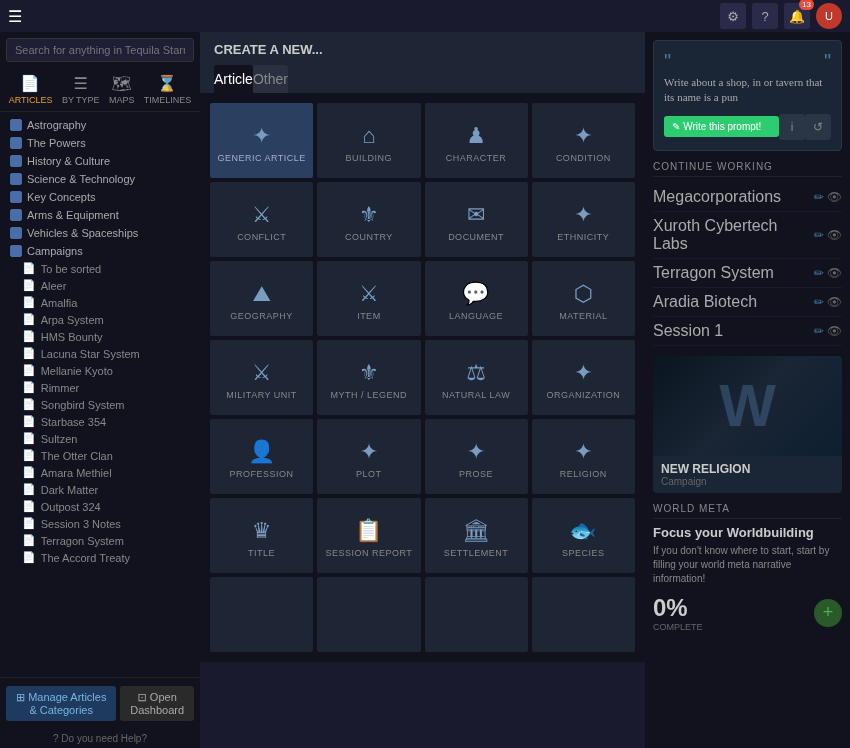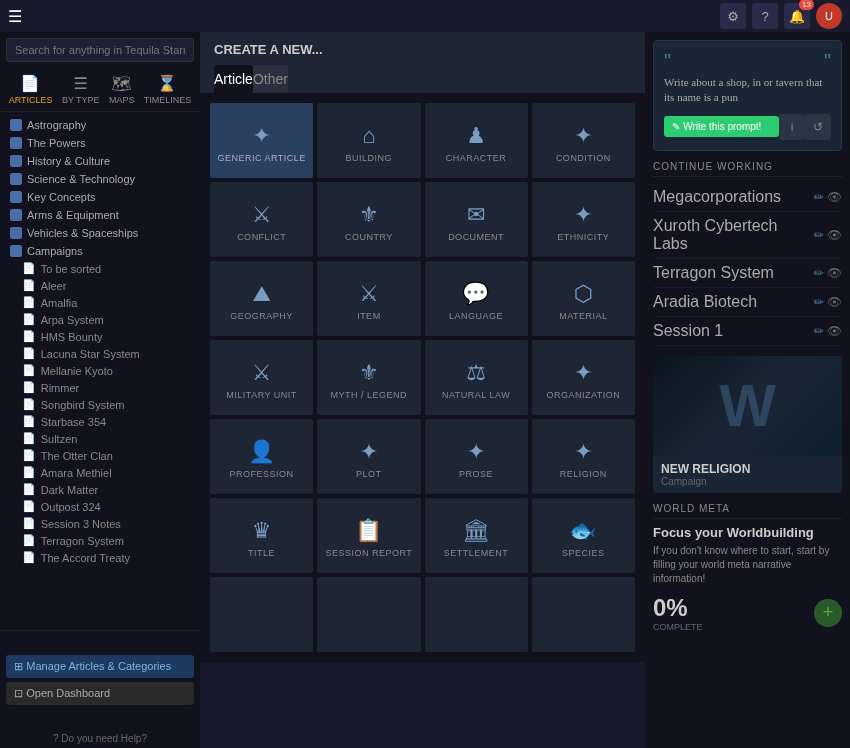--- a/index.html
+++ b/index.html
@@ -25,21 +25,21 @@
     .sidebar-nav { display: flex; justify-content: space-around; padding: 6px 4px; border-bottom: 1px solid #222; }
     .nav-item { display: flex; flex-direction: column; align-items: center; color: #888; font-size: 9px; cursor: pointer; gap: 2px; }
     .nav-item.active { color: #e8a020; }
     .nav-icon { font-size: 16px; }
     .sidebar-list { flex: 1; overflow-y: auto; padding: 4px 0; }
     .sidebar-category { padding: 3px 10px; color: #aaa; font-size: 11px; cursor: pointer; display: flex; align-items: center; gap: 5px; }
     .sidebar-category .cat-icon { width: 12px; height: 12px; display: inline-block; border: 1px solid #555; border-radius: 2px; flex-shrink: 0; }
     .sidebar-category .cat-icon.filled { background: #4a6da7; border-color: #4a6da7; }
     .sidebar-item { padding: 2px 10px 2px 22px; color: #888; font-size: 11px; cursor: pointer; display: flex; align-items: center; gap: 5px; }
     .sidebar-item .doc-icon { color: #666; font-size: 11px; }
-    .sidebar-actions { padding: 24px 6px; display: flex; flex-direction: column; gap: 4px; border-top: 1px solid #222; }
+    .sidebar-actions { padding: 8px 6px; display: flex; flex-direction: row; gap: 4px; border-top: 1px solid #222; }
     .sidebar-btn { padding: 5px 8px; font-size: 11px; border: none; border-radius: 3px; cursor: pointer; display: flex; align-items: center; gap: 4px; }
     .sidebar-btn.manage { background: #1e3a5f; color: #7ab3e0; }
     .sidebar-btn.dashboard { background: #2a2a2a; color: #aaa; }
     .sidebar-help { text-align: center; padding: 4px; font-size: 10px; color: #666; cursor: pointer; }
 
     
     .center { flex: 1; overflow-y: auto; background: #1a1a2e; }
     .world-banner { position: relative; height: 168px; overflow: hidden; background: #0a1520; }
     .banner-bg { width: 100%; height: 100%; background: linear-gradient(135deg, #0a1a2e 0%, #152535 30%, #1a2f45 60%, #0d1f30 100%); display: flex; align-items: center; justify-content: center; position: relative; }
     .banner-title { color: #fff; font-size: 28px; font-weight: bold; text-shadow: 2px 2px 8px rgba(0,0,0,0.8); z-index: 1; }

